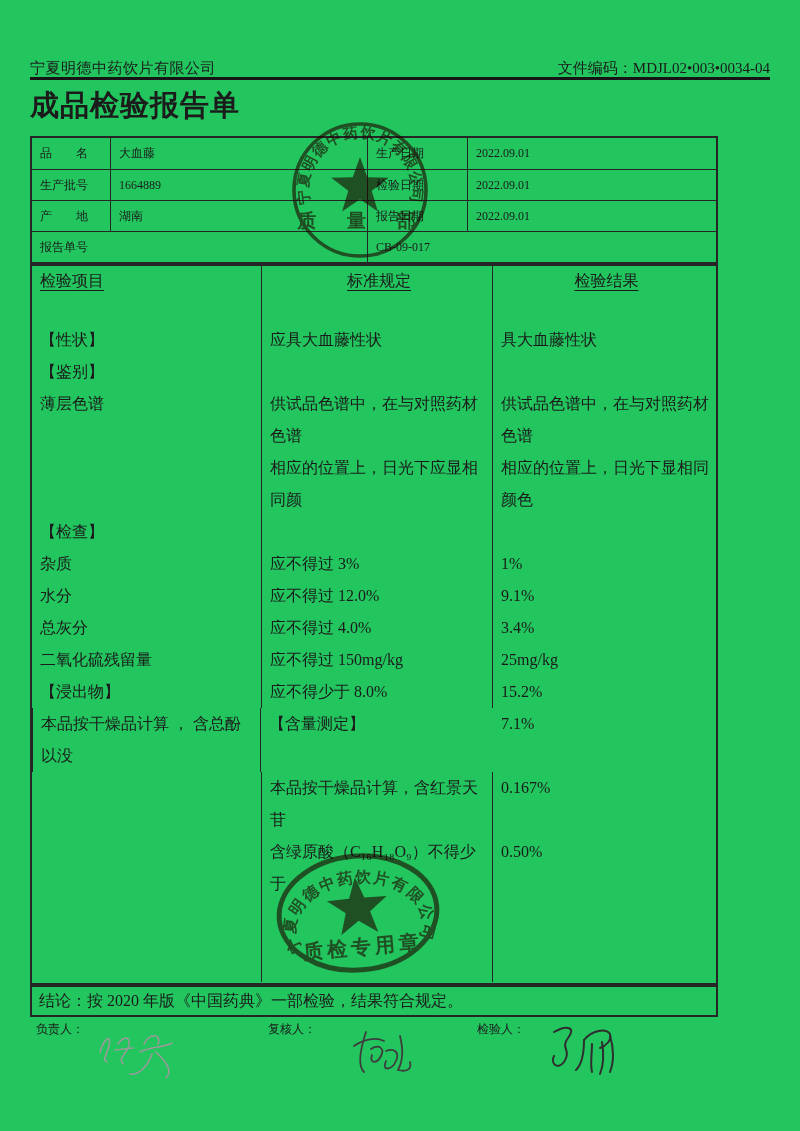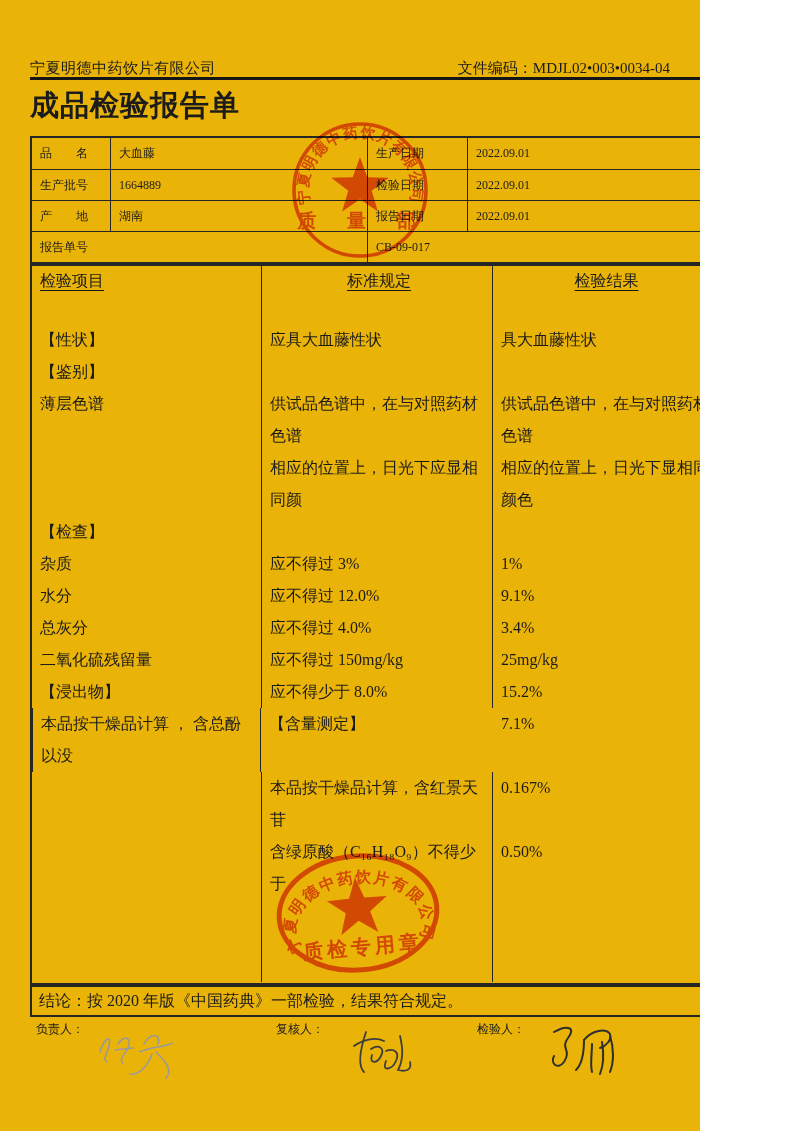--- a/index.html
+++ b/index.html
@@ -1,16 +1,16 @@
 <!DOCTYPE html>
 <html><head>
 <meta charset="utf-8">
 <style>
   html,body{margin:0;padding:0;background:#ffffff;}
-  .page{position:relative;width:700px;height:1131px;background:#eab308;overflow:hidden;
+  .page{position:relative;width:800px;height:1131px;background:#22c55e;overflow:hidden;
         font-family:"Liberation Serif","DejaVu Serif","DejaVu Sans",serif;color:#1b1b1b;}
   
   .hdr-left{position:absolute;left:30px;top:59px;font-size:15px;letter-spacing:.5px;}
   .hdr-right{position:absolute;right:30px;top:59px;font-size:15px;}
   .hdr-rule{position:absolute;left:30px;top:77px;width:740px;height:3px;background:#161616;}
   .title{position:absolute;left:30px;top:86px;width:688px;text-align:left;
          font-size:29px;font-weight:bold;letter-spacing:1px;}
   
   .info{position:absolute;left:30px;top:136px;width:688px;box-sizing:border-box;
         border:2px solid #262626;display:grid;grid-template-columns:78px 257px 100px 249px;}
@@ -29,21 +29,21 @@
   .rh30{height:30px}.rh28{height:28px}.rh32{height:32px}.rh128{height:128px}
   .rh64{height:64px}.rh82{height:82px}
   .mhdr .mc{line-height:30px;}
   .cen{text-align:center;}
   .ul{text-decoration:underline;text-underline-offset:4px;}
   .pre{white-space:pre-line;padding-left:8px;}
   
   .concl{position:absolute;left:30px;top:985px;width:688px;height:32px;box-sizing:border-box;
          border:2px solid #262626;line-height:27px;padding-left:7px;font-size:16px;}
   .sig-label{position:absolute;top:1021px;font-size:12px;}
-  .sl1{left:36px}.sl2{left:276px}.sl3{left:477px}
+  .sl1{left:36px}.sl2{left:268px}.sl3{left:477px}
   .sig-svg{position:absolute;pointer-events:none;}
   
   .stamp{position:absolute;pointer-events:none;opacity:.82;mix-blend-mode:multiply;}
 </style>
 </head>
 <body>
 
 <div class="page">
 
   <div class="hdr-left">宁夏明德中药饮片有限公司</div>

